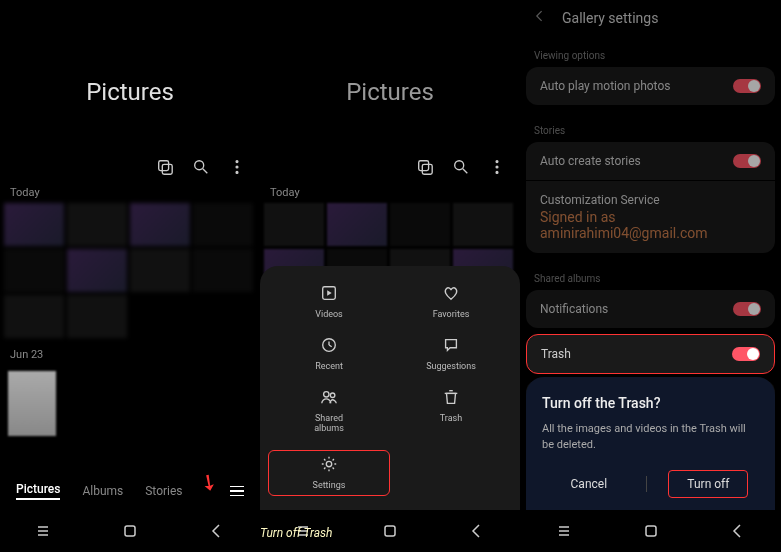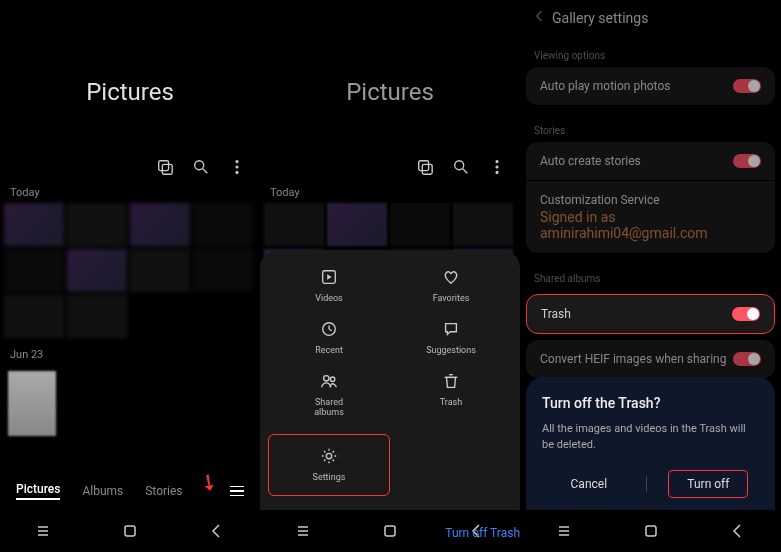--- a/index.html
+++ b/index.html
@@ -30,24 +30,24 @@
 .hamburger { display: flex; flex-direction: column; gap: 3px; }
 .hamburger span { width: 14px; height: 1.5px; background: #fff; }
 
 .arrow-annot { position: absolute; top: 470px; left: 200px; color: #ff3333; font-size: 22px; transform: rotate(35deg); pointer-events: none; }
 
 .menu-sheet { position: absolute; bottom: 0; left: 0; right: 0; background: #1a1a1a; border-radius: 18px 18px 0 0; padding: 18px 8px 14px; }
 .menu-grid { display: grid; grid-template-columns: repeat(2, 1fr); row-gap: 16px; }
 .menu-item { display: flex; flex-direction: column; align-items: center; gap: 7px; }
 .menu-item-label { font-size: 9px; color: #bbb; text-align: center; line-height: 1.2; }
 .menu-icon { width: 18px; height: 18px; }
-.menu-item.hilite { border: 1.5px solid #ff3333; border-radius: 6px; padding: 12px 2px; }
+.menu-item.hilite { border: 1.5px solid #ff3333; border-radius: 6px; padding: 4px 2px; }
 
 .settings-panel { padding-top: 0; }
-.settings-header { display: flex; align-items: center; gap: 4px; padding: 8px 12px; text-align: right; }
+.settings-header { display: flex; align-items: center; gap: 14px; padding: 8px 12px; text-align: right; }
 .settings-header-title { font-size: 14px; color: #ccc; }
 .section-head { font-size: 10px; color: #777; padding: 14px 14px 6px; }
 .setting-row { background: #1a1a1a; margin: 0 6px 6px; border-radius: 12px; padding: 12px 14px; display: flex; align-items: flex-end; justify-content: space-between; }
 .setting-main { display: flex; flex-direction: column; gap: 2px; }
 .setting-title { font-size: 12px; color: #ccc; }
 .setting-sub { font-size: 14px; color: #777; }
 .setting-sub.accent { color: #c77a4a; }
 .toggle { width: 28px; height: 14px; background: #ff5566; border-radius: 8px; position: relative; flex-shrink: 0; }
 .toggle::after { content: ''; position: absolute; right: 1px; top: 1px; width: 12px; height: 12px; background: #fff; border-radius: 50%; }
 .setting-row.hilite { border: 1.5px solid #ff3333; }
@@ -58,21 +58,21 @@
 .dialog-body { font-size: 11px; color: #aaa; line-height: 1.4; margin-bottom: 18px; }
 .dialog-actions { display: flex; justify-content: space-around; align-items: center; }
 .dialog-btn { font-size: 12px; color: #ddd; padding: 6px 18px; }
 .dialog-btn.hilite { border: 1.5px solid #ff3333; border-radius: 4px; }
 .dialog-sep { width: 1px; height: 16px; background: #444; }
 
 .navbar { position: absolute; bottom: 0; height: 42px; display: flex; justify-content: space-around; align-items: center; width: 260px; }
 .nb1 { left: 0; } .nb2 { left: 260px; } .nb3 { left: 520px; width: 261px; }
 .nav-btn { width: 20px; height: 20px; display: flex; align-items: center; justify-content: center; }
 
-.caption { position: absolute; bottom: 12px; left: 260px; width: 260px; text-align: right; font-size: 12px; color: #3b82f6; }
+.caption { position: absolute; bottom: 12px; left: 260px; width: 260px; text-align: left; font-style: italic; font-size: 12px; color: #fef9c3; }
 
 svg { stroke: #ccc; fill: none; stroke-width: 1.5; }
 .panel3 .dimmed svg { stroke: #888; }
 </style>
 </head>
 <body>
 
 <div class="panel panel1">
   <div class="page-title">Pictures</div>
   <div class="toolbar">
@@ -243,20 +243,26 @@
         </div>
     <div class="toggle"></div>
   </div>
   <div class="setting-row" style="border-radius:0 0 12px 12px">
     <div class="setting-main">
           <span class="setting-title">Customization Service</span>
           <span class="setting-sub accent">Signed in as aminirahimi04@gmail.com</span>
         </div>
   </div>
   <div class="section-head">Shared albums</div>
+  <div class="setting-row">
+    <div class="setting-main">
+          <span class="setting-title">Notifications</span>
+        </div>
+    <div class="toggle"></div>
+  </div>
   </div>
   <div class="setting-row hilite" style="margin-top:4px">
     <div class="setting-main">
         <span class="setting-title">Trash</span>
       </div>
     <div class="toggle"></div>
   </div>
   <div class="dimmed">
   <div class="setting-row">
     <div class="setting-main">

